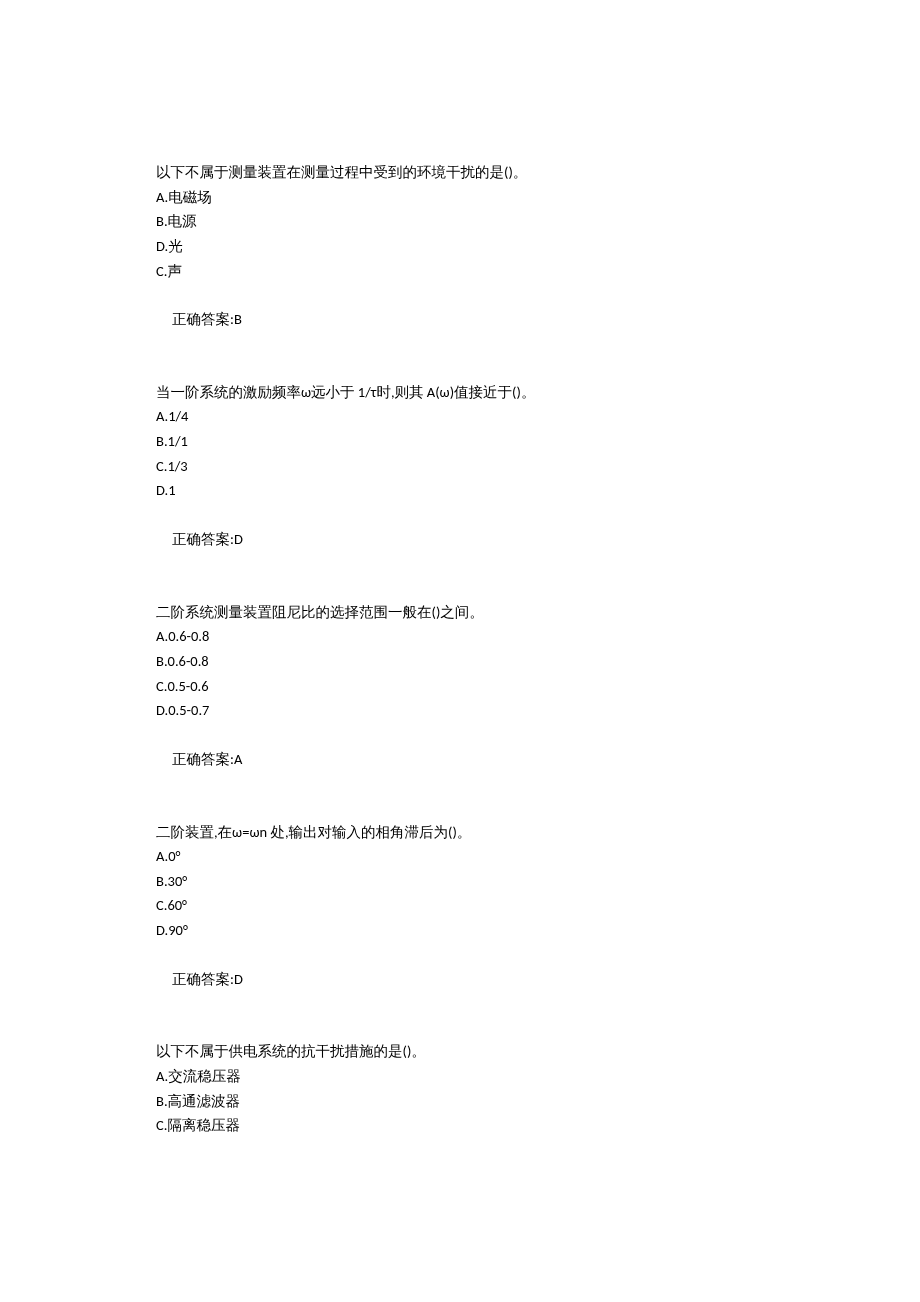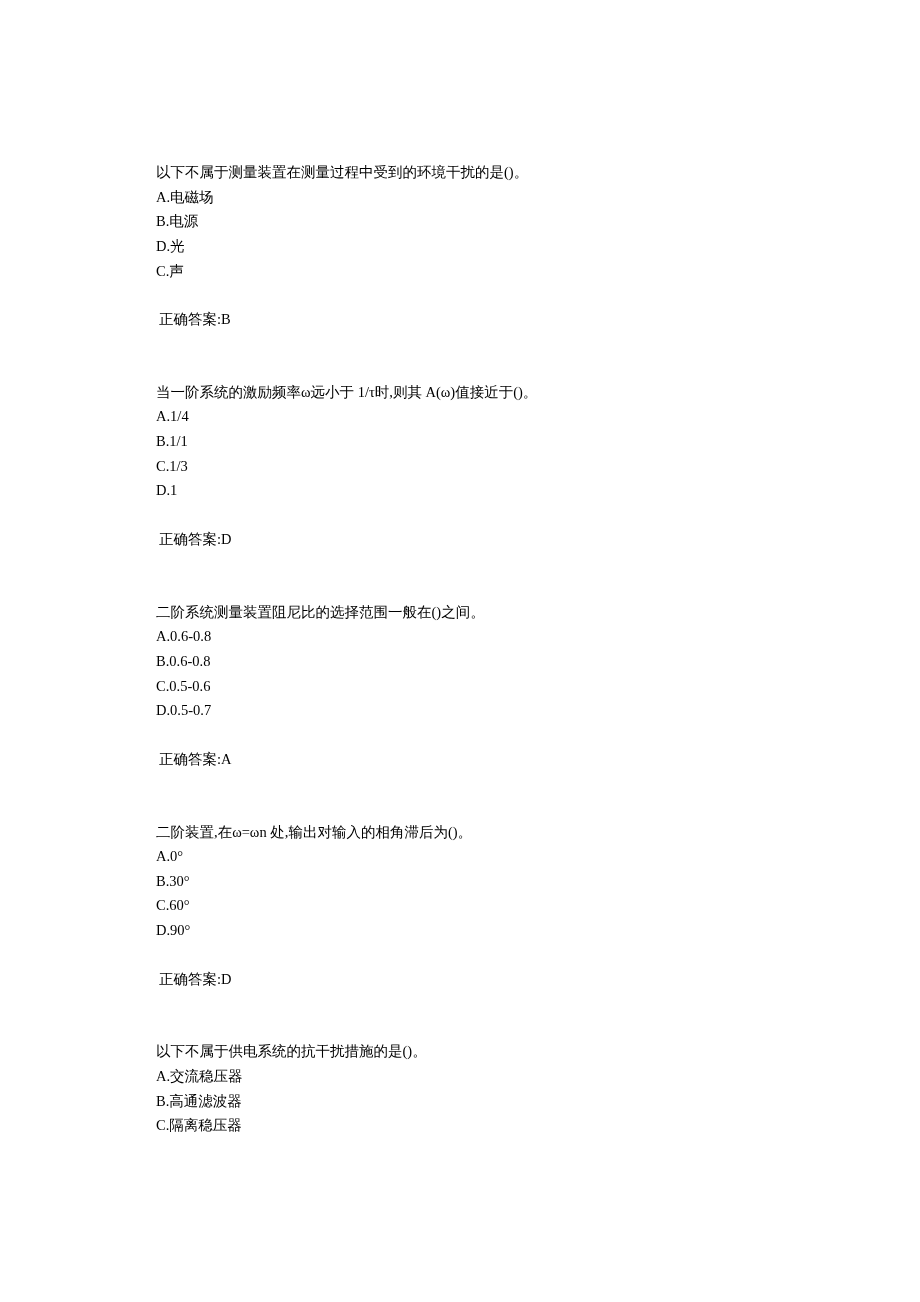--- a/index.html
+++ b/index.html
@@ -9,33 +9,32 @@
     background: #ffffff;
     font-family: "Calibri", "Microsoft YaHei", "SimSun", sans-serif;
     font-size: 14.5px;
     line-height: 1.7;
     color: #000000;
   }
   .page {
     padding: 160px 156px 80px 156px;
     box-sizing: border-box;
     width: 828px;
-    font-family: Liberation Serif, serif;
   }
   .question-block {
     margin-bottom: 48px;
   }
   .stem {
     margin: 0;
   }
   .option {
     margin: 0;
   }
   .answer {
-    margin: 3px;
+    margin: 16px;
     margin-top: 24px;
   }
   .answer-label, .answer-value {
     display: inline;
   }
 </style>
 </head>
 <body>
 
 <div class="page">

